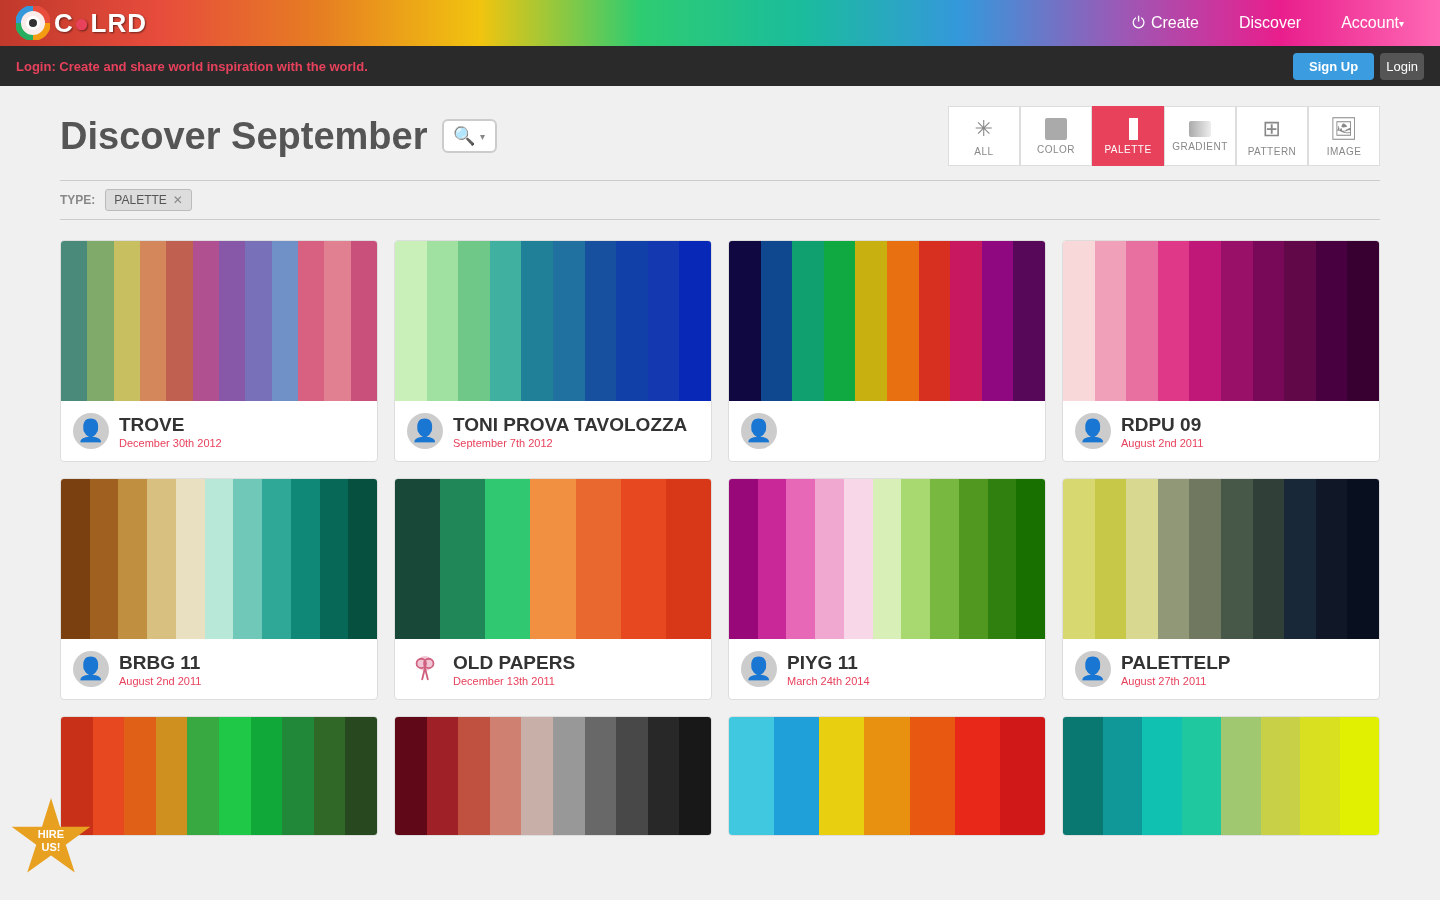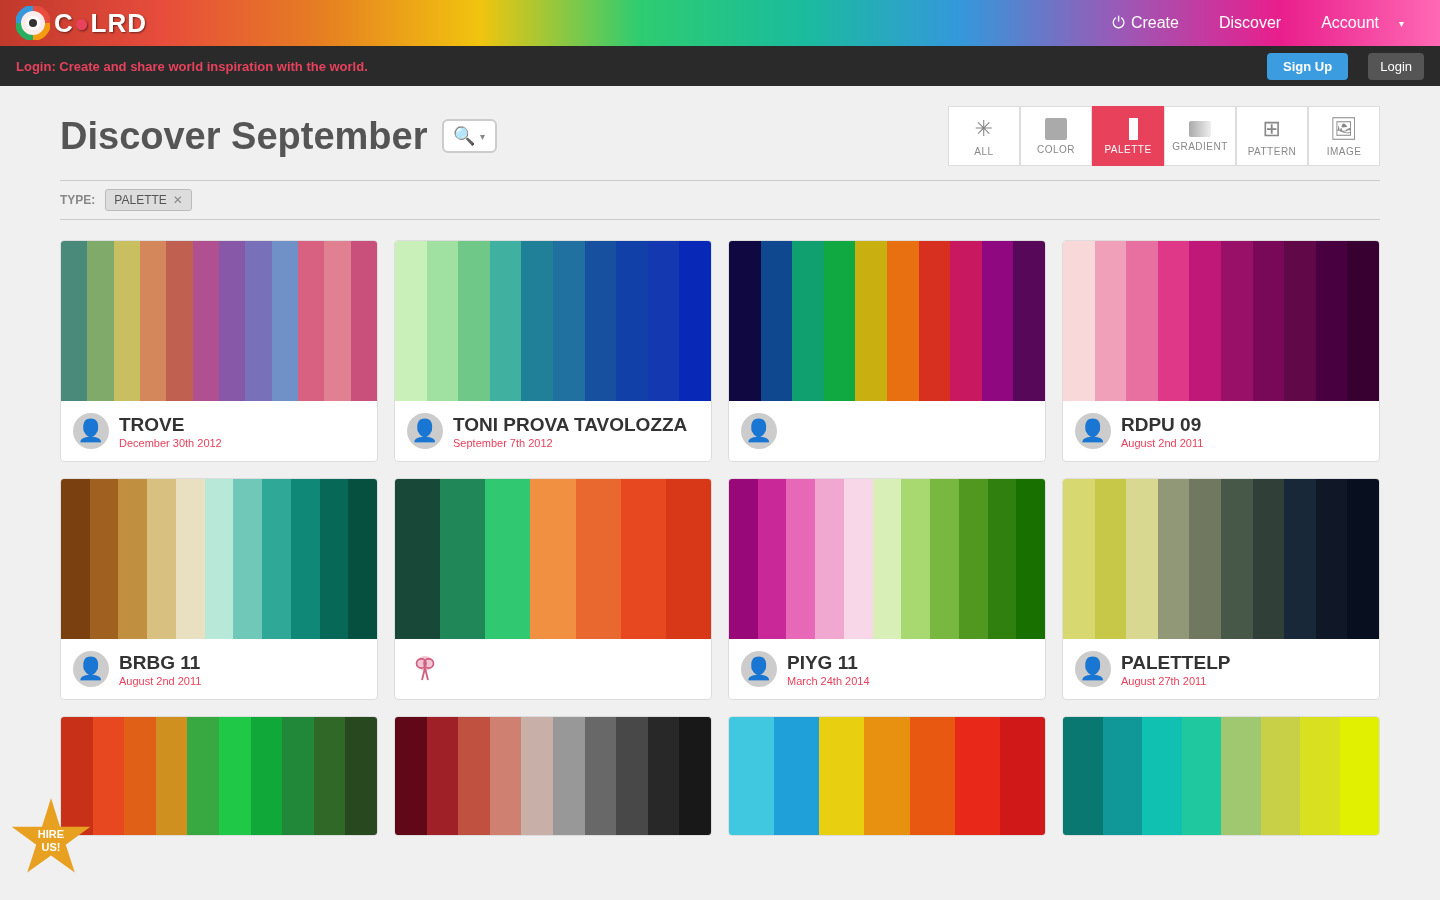--- a/index.html
+++ b/index.html
@@ -39,21 +39,21 @@
       color: white;
       text-decoration: none;
       font-size: 16px;
       padding: 0 20px;
       height: 46px;
       display: flex;
       align-items: center;
       gap: 6px;
       cursor: pointer;
     }
-    .account-link { display: flex; align-items: center; gap: 20px; }
+    .account-link { display: flex; align-items: center; gap: 0; }
     .chevron { font-size: 10px; }
 
     
     .signin-bar {
       background: #2a2a2a;
       height: 40px;
       display: flex;
       align-items: center;
       justify-content: space-between;
       padding: 0 16px;
@@ -61,37 +61,37 @@
     .signin-text {
       color: #aaa;
       font-size: 13px;
     }
     .signin-text span {
       color: #e8415c;
       font-weight: bold;
     }
     .signin-buttons {
       display: flex;
-      gap: 20px;
+      gap: 6px;
     }
     .btn-signup {
       background: #3b9de0;
       color: white;
       border: none;
       padding: 6px 16px;
       border-radius: 4px;
       font-size: 13px;
       font-weight: bold;
       cursor: pointer;
     }
     .btn-login {
       background: #555;
       color: white;
       border: none;
-      padding: 6px 12px;
+      padding: 6px 6px;
       border-radius: 4px;
       font-size: 13px;
       cursor: pointer;
     }
 
     
     .page-content {
       background: #f0f0f0;
       min-height: 814px;
       padding: 20px 60px;
@@ -508,20 +508,24 @@
         </div>
         <div class="palette-info">
           <div class="avatar-ribbon">
             <svg class="ribbon-svg" viewBox="0 0 24 30" fill="none" xmlns="http://www.w3.org/2000/svg">
         <ellipse cx="12" cy="9" rx="8" ry="8" fill="#e8a0b8" opacity="0.6"></ellipse>
         <ellipse cx="8" cy="9" rx="5" ry="5" fill="none" stroke="#d06080" stroke-width="2"></ellipse>
         <ellipse cx="16" cy="9" rx="5" ry="5" fill="none" stroke="#d06080" stroke-width="2"></ellipse>
         <path d="M12 14 L9 26 M12 14 L15 26" stroke="#d06080" stroke-width="2" stroke-linecap="round"></path>
       </svg>
           </div>
+          <div class="palette-meta">
+            <div class="palette-name">OLD PAPERS</div>
+            <div class="palette-sub"><span class="palette-date">December 13th 2011</span></div>
+          </div>
         </div>
       </div>
       <div class="palette-card">
         <div class="palette-swatches">
           <div class="swatch" style="background: rgb(152, 8, 120);"></div>
           <div class="swatch" style="background: rgb(200, 40, 152);"></div>
           <div class="swatch" style="background: rgb(232, 104, 184);"></div>
           <div class="swatch" style="background: rgb(240, 168, 208);"></div>
           <div class="swatch" style="background: rgb(248, 216, 232);"></div>
           <div class="swatch" style="background: rgb(216, 240, 184);"></div>

